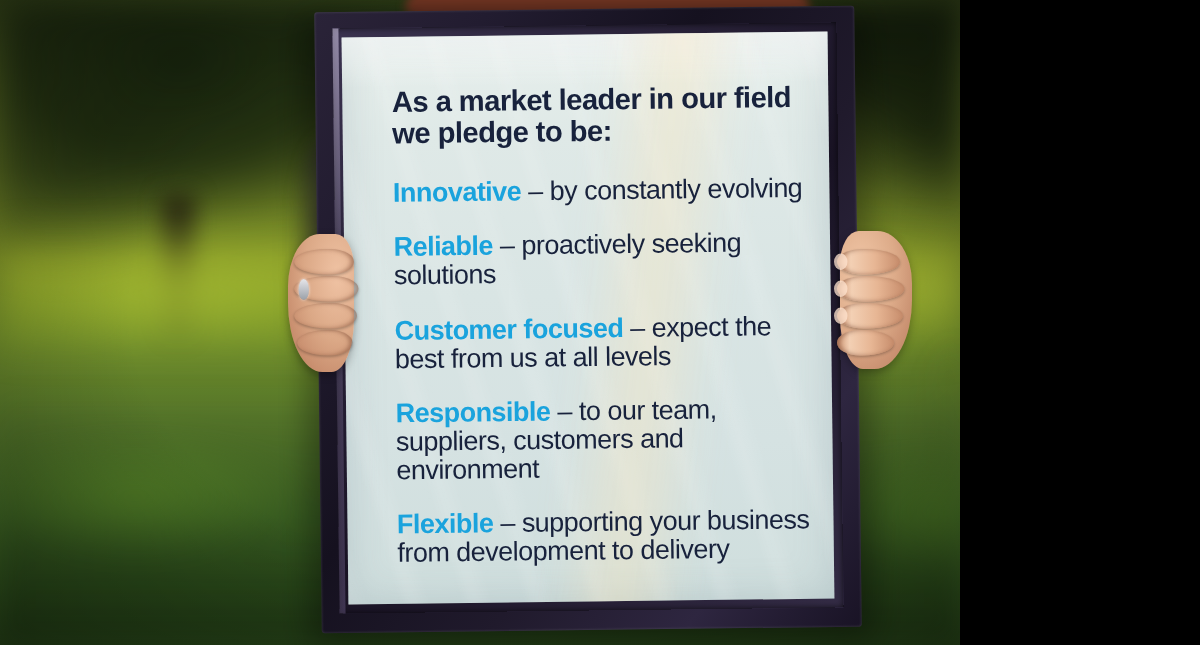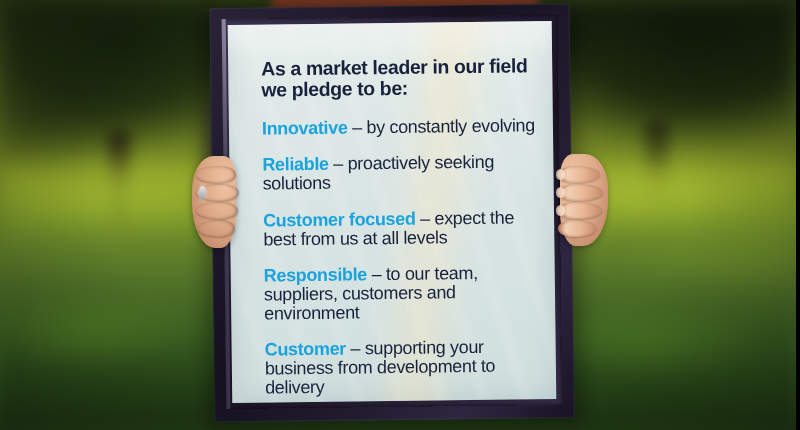--- a/index.html
+++ b/index.html
@@ -3,21 +3,21 @@
 <meta charset="utf-8">
 <title>Market Leader Pledge Poster</title>
 <style>
   html, body {
     margin: 0;
     padding: 0;
     background: #000;
   }
   #scene {
     position: relative;
-    width: 796px;
+    width: 640px;
     height: 430px;
     overflow: hidden;
     font-family: "Liberation Sans", sans-serif;
     background: #701a75;
   }
 
   
   .bg-layer { position: absolute; inset: 0; }
 
   .bg-base {
@@ -301,21 +301,21 @@
 
         <div class="pledge">
           <span class="term">Customer focused</span><span class="rest"> – expect the best from us at all levels</span>
         </div>
 
         <div class="pledge">
           <span class="term">Responsible</span><span class="rest"> – to our team, suppliers, customers and environment</span>
         </div>
 
         <div class="pledge">
-          <span class="term">Customer</span><span class="rest"> – supporting your business from development to delivery</span>
+          <span class="term">Flexible</span><span class="rest"> – supporting your business from development to delivery</span>
         </div>
       </div>
     </div>
   </div>
 
   <div class="hand hand-left">
     <div class="palm"></div>
     <div class="fg f1"></div>
     <div class="fg f2"></div>
     <div class="fg f3"></div>

